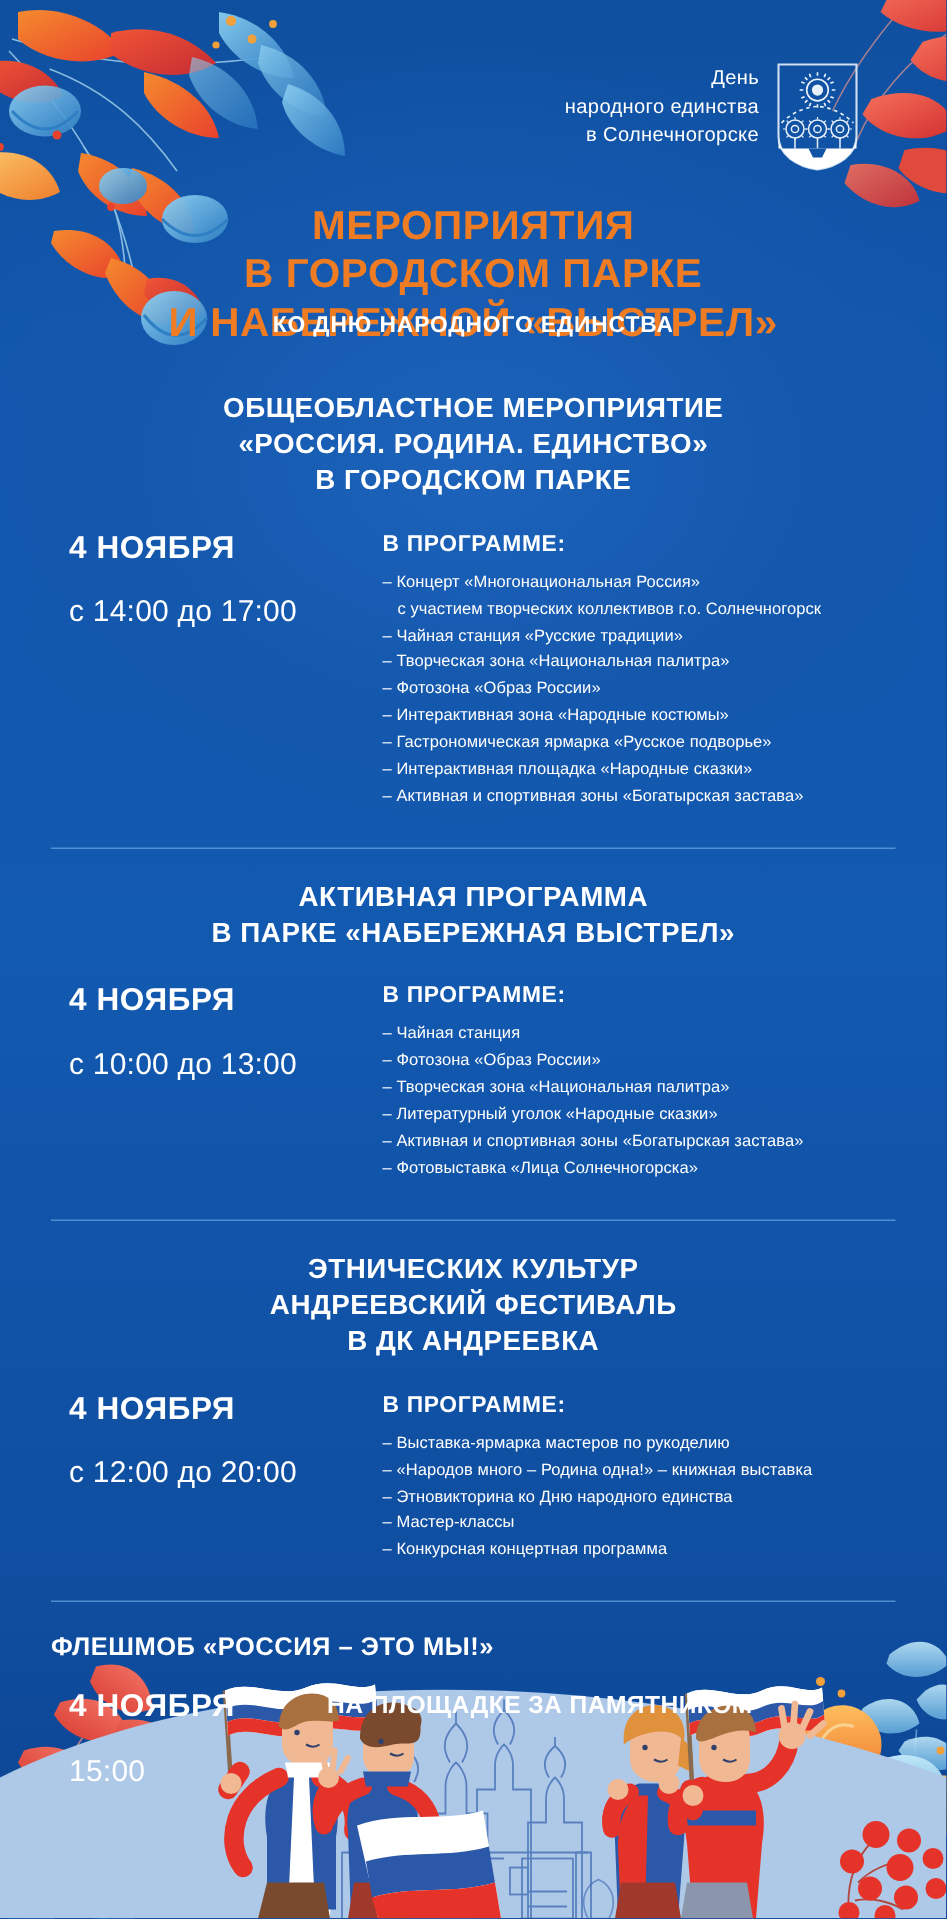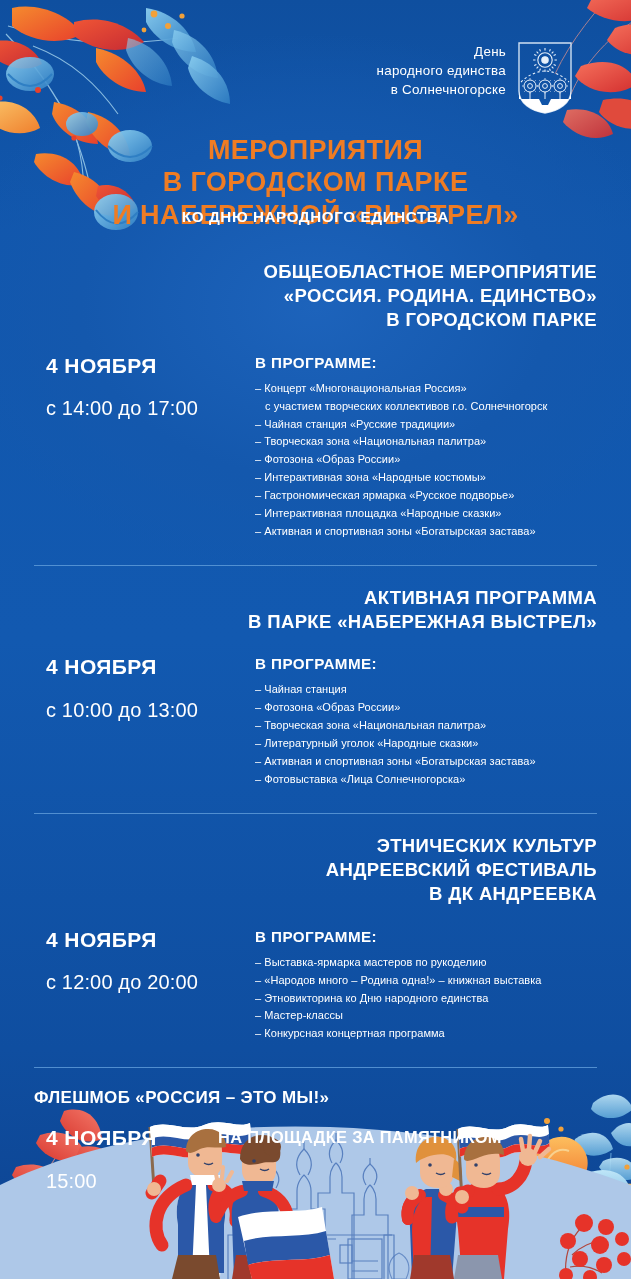--- a/index.html
+++ b/index.html
@@ -92,21 +92,21 @@
   }
   .section { position: relative; padding: 0 34px; }
   .divider {
     height: 1px;
     background: #5d9ad8;
     margin: 0 34px;
     opacity: .85;
   }
 
   .sec-title {
-    text-align: right;
+    text-align: center;
     font-size: 18.5px;
     font-weight: bold;
     line-height: 1.31;
     letter-spacing: 0.35px;
     color: #ffffff;
   }
   .sec-title .ln { display: block; white-space: nowrap; }
 
   .sec-body {
     display: flex;

